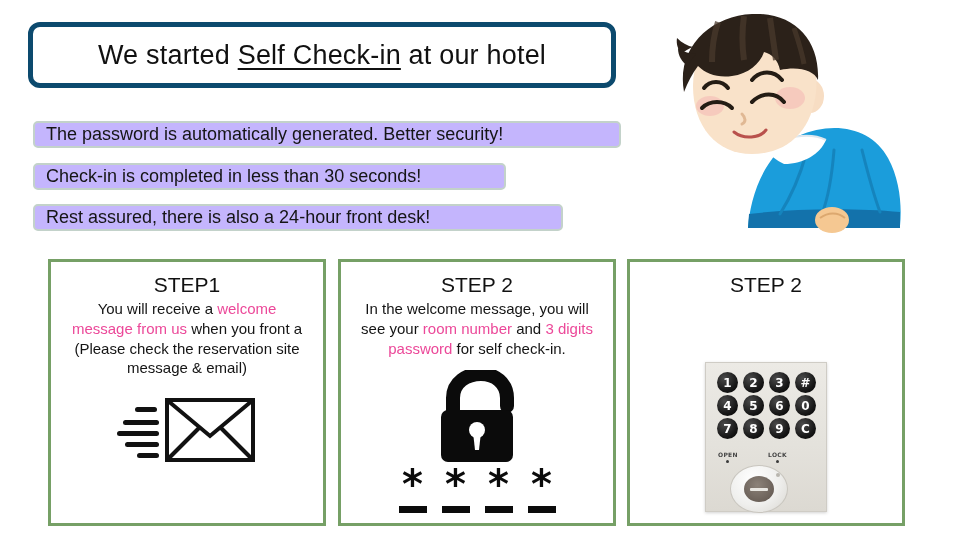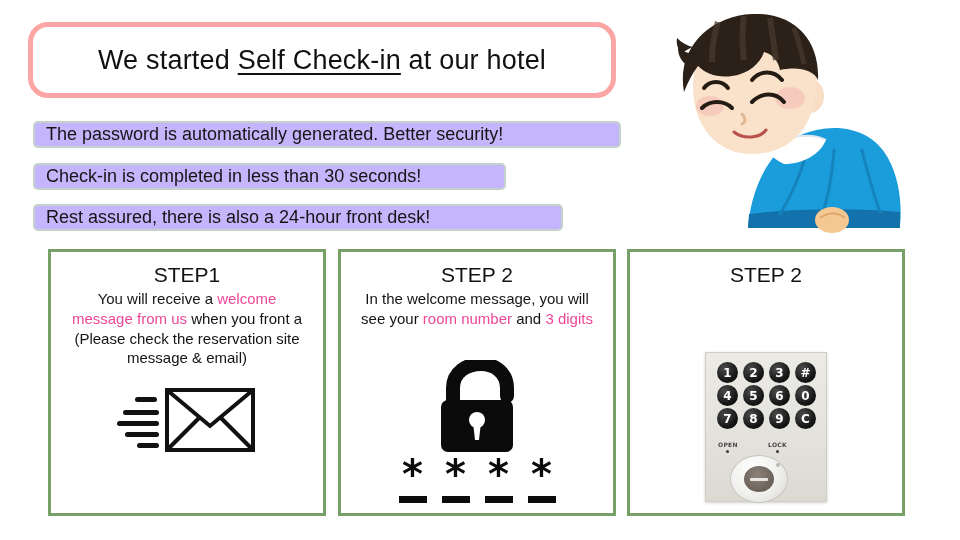--- a/index.html
+++ b/index.html
@@ -15,23 +15,23 @@
     font-family: "Liberation Sans", sans-serif;
     color: #1a1a1a;
   }
 
   
   #title-banner {
     position: absolute;
     left: 28px;
     top: 22px;
     width: 588px;
-    height: 76px;
-    border: 5px solid #fca5a5;
-    border-radius: 20px;
+    height: 66px;
+    border: 5px solid #0c4a6e;
+    border-radius: 12px;
     background: #ffffff;
     display: flex;
     align-items: center;
     justify-content: center;
     box-sizing: border-box;
   }
   #title-text {
     font-size: 27px;
     letter-spacing: 0.2px;
     white-space: nowrap;
@@ -69,21 +69,21 @@
     position: absolute;
     left: 648px;
     top: 8px;
     width: 306px;
     height: 238px;
   }
 
   
   .step-panel {
     position: absolute;
-    top: 249px;
+    top: 259px;
     width: 278px;
     height: 267px;
     border: 3px solid #76a066;
     background: #ffffff;
     box-sizing: border-box;
     overflow: hidden;
   }
   #step-panel-0 { left: 48px; }
   #step-panel-1 { left: 338px; }
   #step-panel-2 { left: 627px; }
@@ -315,20 +315,21 @@
       <path d="M136 70 L104 38" fill="none" stroke="#111" stroke-width="4"></path>
     </svg>
   </div>
 </div>
 
 <div class="step-panel" id="step-panel-1">
   <div class="step-heading">STEP 2</div>
   <div class="step-body" id="step-body-1">
       <div><span>In the welcome message, you will</span></div>
       <div><span>see your </span><span class="hl">room number</span><span> and </span><span class="hl">3 digits</span></div>
+      <div><span class="hl">password</span><span> for self check-in.</span></div>
     </div>
   <div class="step-figure" id="figure-1">
     <div style="display:flex;flex-direction:column;align-items:center;">
       <svg width="92" height="96" viewBox="0 0 92 96" xmlns="http://www.w3.org/2000/svg">
 
         <path d="M22 44 L22 28 C22 12 36 4 50 4 C64 4 76 13 76 28 L76 36" fill="none" stroke="#0b0b0b" stroke-width="14" stroke-linecap="round"></path>
 
         <rect x="10" y="40" width="72" height="52" rx="7" fill="#0b0b0b"></rect>
 
         <circle cx="46" cy="60" r="8" fill="#ffffff"></circle>

